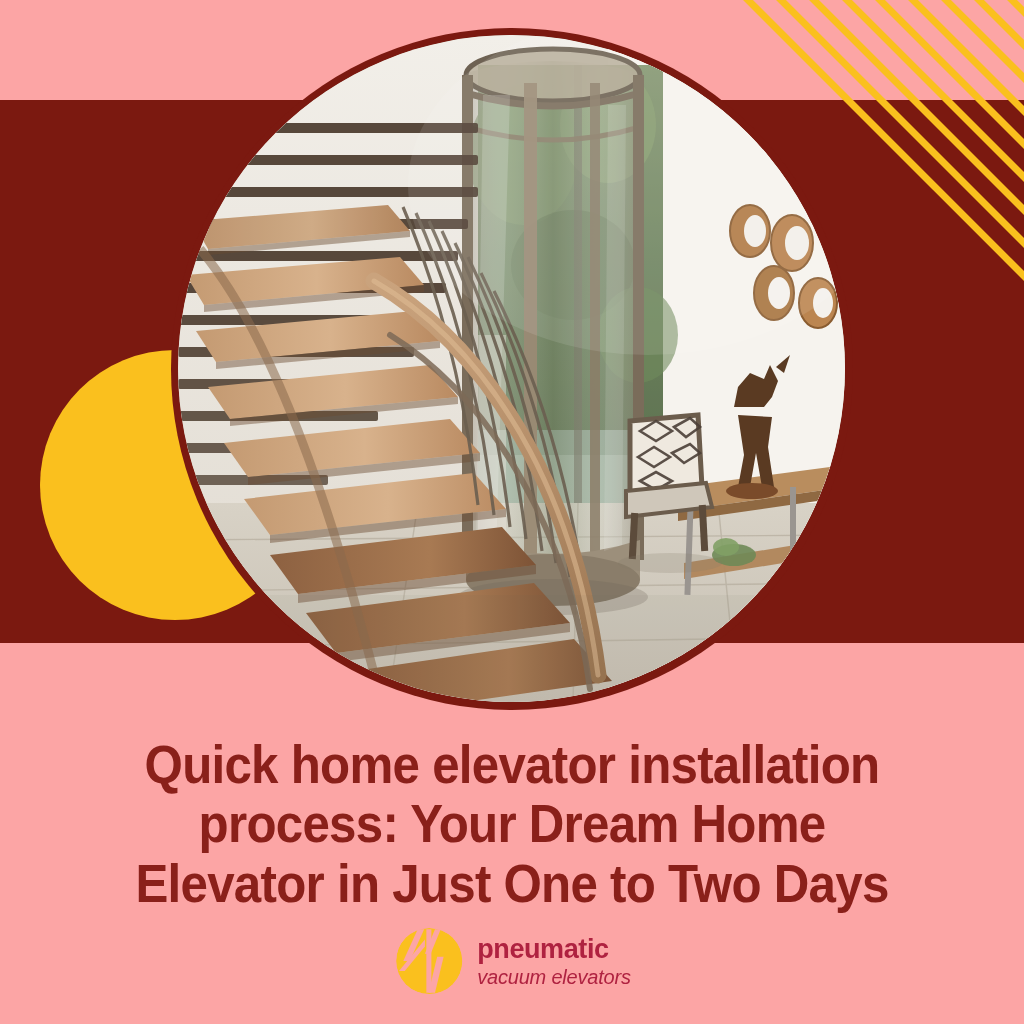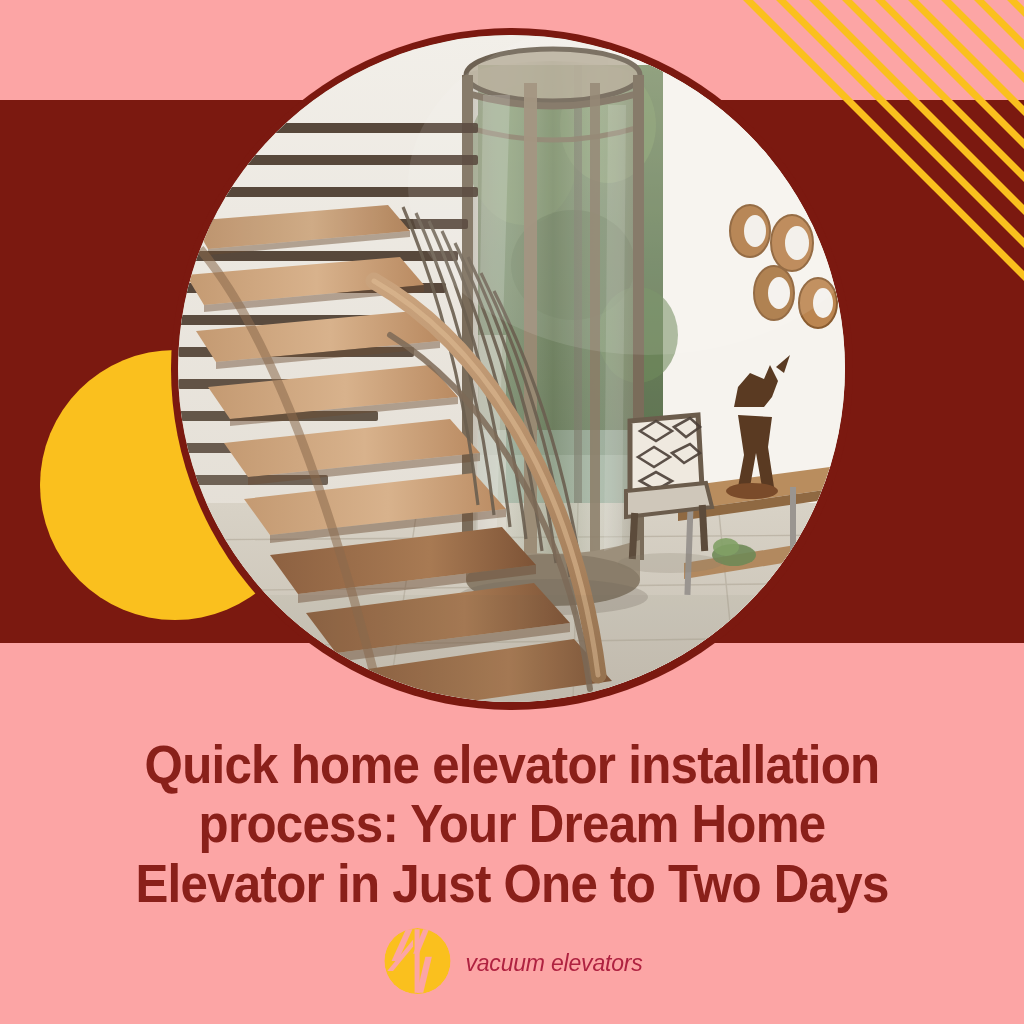--- a/index.html
+++ b/index.html
@@ -121,21 +121,21 @@
   .logo-primary {
     font-family: "Liberation Sans", sans-serif;
     font-weight: bold;
     font-size: 27px;
     color: #AF2240;
     letter-spacing: -0.4px;
   }
   .logo-secondary {
     font-family: "Liberation Sans", sans-serif;
     font-style: italic;
-    font-size: 23px;
+    font-size: 20px;
     color: #AF2240;
     margin-top: 4px;
     letter-spacing: -0.2px;
   }
 </style>
 </head>
 <body>
 
 <div class="poster">
 
@@ -432,17 +432,18 @@
           <path d="M34 6 L43 6 L23 50 L14 50 Z" fill="#000"></path>
           <path d="M46 6 L53 6 L53 94 L46 94 Z" fill="#000"></path>
           <path d="M58 6 L66 6 L52 40 L44 40 Z" fill="#000"></path>
           <path d="M61 44 L70 44 L58 94 L49 94 Z" fill="#000"></path>
           <path d="M8 64 L44 20 L44 30 L16 64 Z" fill="#000"></path>
         </mask>
       </defs>
       <circle cx="50" cy="50" r="46" fill="#FAC01E" mask="url(#logoMask)"></circle>
     </svg>
     <div class="logo-text">
+      <div class="logo-primary">pneumatic</div>
       <div class="logo-secondary">vacuum elevators</div>
     </div>
   </div>
 
 </div>
 
 </body></html>

